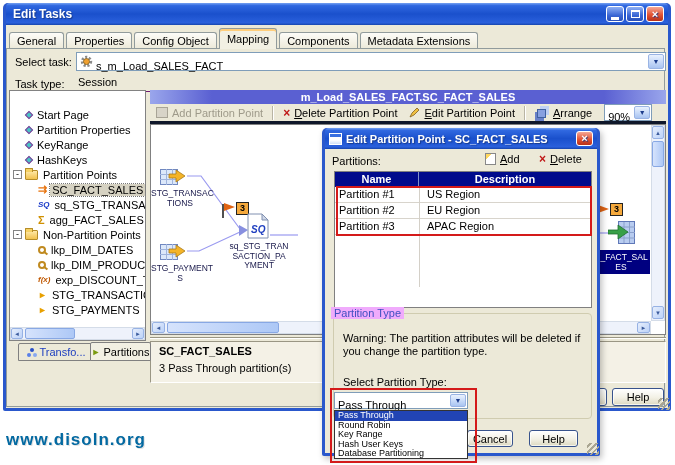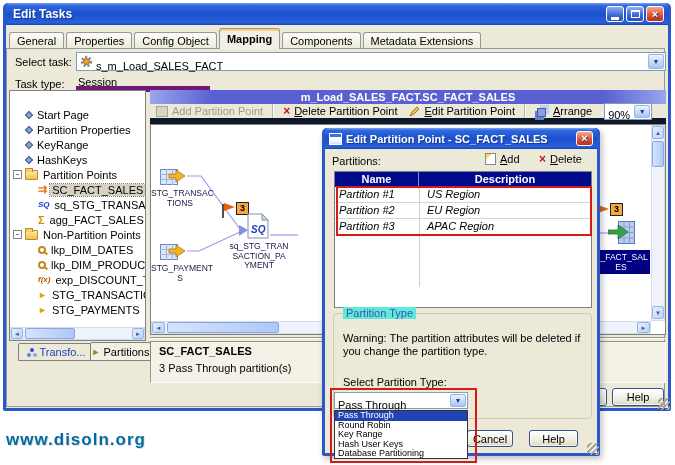--- a/index.html
+++ b/index.html
@@ -20,21 +20,21 @@
   .glyph-min { width:8px; height:3px; background:#fff; margin-top:8px; }
   .glyph-max { width:9px; height:8px; border:1px solid #fff; border-top:2px solid #fff; }
   .client { position:relative; background:#ece9d8; height:383px; }
   .grip { position:absolute; width:12px; height:12px;
     background:repeating-linear-gradient(135deg, transparent 0 2px, #aaa692 2px 4px); }
 
   
   .tabstrip { position:absolute; left:3px; top:3px; height:21px; display:flex; align-items:flex-end; }
   .tab { border:1px solid #919b9c; border-bottom:none; border-radius:3px 3px 0 0; height:17px;
     padding:2px 7px 0; margin-right:2px; background:linear-gradient(#fdfcf8,#ece9d8); position:relative; }
-  .tab.active { height:21px; padding-top:4px; background:#f2f0e3; z-index:3; box-shadow:inset 0 2px 0 #ffce7b;font-weight:bold; }
+  .tab.active { height:21px; padding-top:4px; background:#f2f0e3; z-index:3; box-shadow:inset 0 2px 0 #ffce7b; }
   .tabpage { position:absolute; left:0; top:23px; width:659px; height:359px; border:1px solid #919b9c; background:#ece9d8; }
 
   
   .combo { position:absolute; display:flex; align-items:center; background:#fff; border:1px solid #7f9db9; }
   .combo .cval { flex:1; padding-left:3px; white-space:nowrap; overflow:hidden;margin-top:8px; }
   .combo-btn { width:16px; align-self:stretch; margin:1px; border:1px solid #9ab4e4; border-radius:2px;
     background:linear-gradient(180deg,#eaf2fd,#c6d9f8 55%,#a9c4f1); color:#1c3c8c; font-size:7px;
     display:flex; align-items:center; justify-content:center; }
   .btn { position:absolute; border:1px solid #38538c; border-radius:3px; text-align:center;
     background:linear-gradient(180deg,#ffffff,#f2f0e4 55%,#dcd8c0); box-shadow:inset 0 0 0 1px rgba(255,255,255,.7);
@@ -72,21 +72,21 @@
   .sb-btn { position:absolute; border:1px solid #97b2e4; border-radius:2px; color:#3a5a9c;
     background:linear-gradient(135deg,#e6eefc,#bcd2f8); font-size:6px; display:flex; align-items:center; justify-content:center; }
   .sb-track { position:absolute; background:#eef2fb; border:1px solid #d4dce8; }
   .sb-thumb { position:absolute; background:linear-gradient(90deg,#d6e3fc,#adc8f6); border:1px solid #88a8e4; border-radius:2px; }
 
   
   .maphead { position:absolute; left:143px; top:41px; width:516px; height:14px; color:#fff; font-weight:bold;
     font-size:11px; line-height:14px; text-align:center;
     background:linear-gradient(90deg,#9aa6ec,#5a60d2 12%,#5a60d2 88%,#9aa6ec); }
   .maptools { position:absolute; left:143px; top:55px; width:516px; height:20px; display:flex; align-items:center;
-    background:#ece9d8; border-bottom:6px solid #0f172a; font-size:11px; }
+    background:#ece9d8; border-bottom:3px solid #0f172a; font-size:11px; }
   .tbtn { display:flex; align-items:center; gap:4px; padding:0 6px; height:17px; }
   .tbtn.disabled { color:#9e9a8a; }
   .tsep { width:0; height:14px; border-left:1px solid #b8b4a4; border-right:1px solid #fff; margin:0 3px; }
   .addico { width:12px; height:11px; background:#d8d4c8; border:1px solid #a8a496; }
   .delico { color:#c01818; font:bold 12px/12px "Liberation Sans",sans-serif; }
   .arrico { width:9px; height:9px; background:#88a0e0; border:1px solid #4060a0; box-shadow:3px -3px 0 #c0d0f4, -2px 3px 0 #6880c8; margin:2px 3px 0 2px; }
   .canvas { position:absolute; left:143px; top:75px; width:516px; height:211px; background:#fff;
     border:1px solid #808080; overflow:hidden; }
   .nodelabel { position:absolute; font-size:8.5px; line-height:9.5px; text-align:center; color:#18184a; }
   .badge { position:absolute; width:13px; height:13px; background:#f5a93c; border:1px solid #222;
@@ -104,27 +104,27 @@
   
   .modal { z-index:10; box-shadow:2px 3px 6px rgba(0,0,0,.25); }
   .modal .titlebar { height:21px; font-size:11px; padding-left:4px; }
   .appico { width:13px; height:12px; background:linear-gradient(#fff 60%, #cfe0f8); border:1px solid #fff;
     box-shadow:inset 0 3px 0 #3a70e0; margin-right:4px; flex:0 0 auto; }
   .flatbtn { position:absolute; display:flex; align-items:center; gap:4px; font-size:11px; }
   .addpage { width:11px; height:12px; background:linear-gradient(135deg,#ffd860 30%,#fff 30%); border:1px solid #888; }
   .ptable { position:absolute; left:9px; top:22px; width:258px; height:137px; background:#fff; border:1px solid #808080; }
   .pt-head { display:flex; height:15px; background:#000a8c; color:#fff; font-weight:bold; }
   .pt-head > div { text-align:center; line-height:15px; }
-  .pt-body { position:relative; height:100px;font-style:italic; }
+  .pt-body { position:relative; height:100px; }
   .col-div { position:absolute; left:84px; top:0; bottom:0; width:1px; background:#d4d0c8; }
   .prow { display:flex; height:16px; border-bottom:1px solid #d8d4cc; line-height:15px; }
   .prow .c1 { width:84px; padding-left:4px; }
   .prow .c2 { flex:1; padding-left:8px; }
   .groupbox { position:absolute; left:8px; top:164px; width:259px; height:106px; border:1px solid #d0ccb0; border-radius:4px; }
-  .grouplabel { position:absolute; left:18px; top:158px; background:#5eead4; padding:0 3px; color:#4050c0; }
+  .grouplabel { position:absolute; left:6px; top:158px; background:#f0abfc; padding:0 3px; color:#4050c0; }
   .warntext { position:absolute; left:18px; font-size:11px; }
 
   
   .droplist { position:absolute; left:334px; top:410px; width:134px; height:49px; background:#fff;
     border:1px solid #333; z-index:30; font-size:9px; }
   .dli { height:9.6px; line-height:9.6px; padding-left:3px; white-space:nowrap; overflow:hidden; }
   .dli.sel { background:#2144b4; color:#fff; }
   .annot { position:absolute; border:2px solid #d41a1a; z-index:50; pointer-events:none; }
 
   .watermark { position:absolute; left:6px; top:430px; font-weight:bold; font-size:17px; letter-spacing:1px;
@@ -167,21 +167,21 @@
           <svg width="13" height="13" style="margin-left:3px; flex:0 0 auto;">
             <circle cx="6.5" cy="6.5" r="4.2" fill="none" stroke="#8a8a8a" stroke-width="3" stroke-dasharray="2 1.6"></circle>
             <circle cx="6.5" cy="6.5" r="3" fill="#f0a030" stroke="#806020" stroke-width="0.8"></circle>
           </svg>
           <span class="cval">s_m_Load_SALES_FACT</span>
           <span class="combo-btn">
               <span>▼</span>
             </span>
         </div>
         <div class="abs" style="left:8px; top:29px;">Task type:</div>
-        <div class="abs" style="left:69px; top:26px; width:134px; height:17px; border-bottom:6px solid #701a75; padding:1px 0 0 2px;">Session</div>
+        <div class="abs" style="left:69px; top:26px; width:134px; height:17px; border-bottom:1px solid #701a75; padding:1px 0 0 2px;">Session</div>
 
         <div class="treebox">
           <div style="padding-top:16px;">
             <div class="trow" style="padding-left:14px;">
                 <span class="pin"></span>
                 <span class="tlabel">Start Page</span>
               </div>
             <div class="trow" style="padding-left:14px;">
                 <span class="pin"></span>
                 <span class="tlabel">Partition Properties</span>

